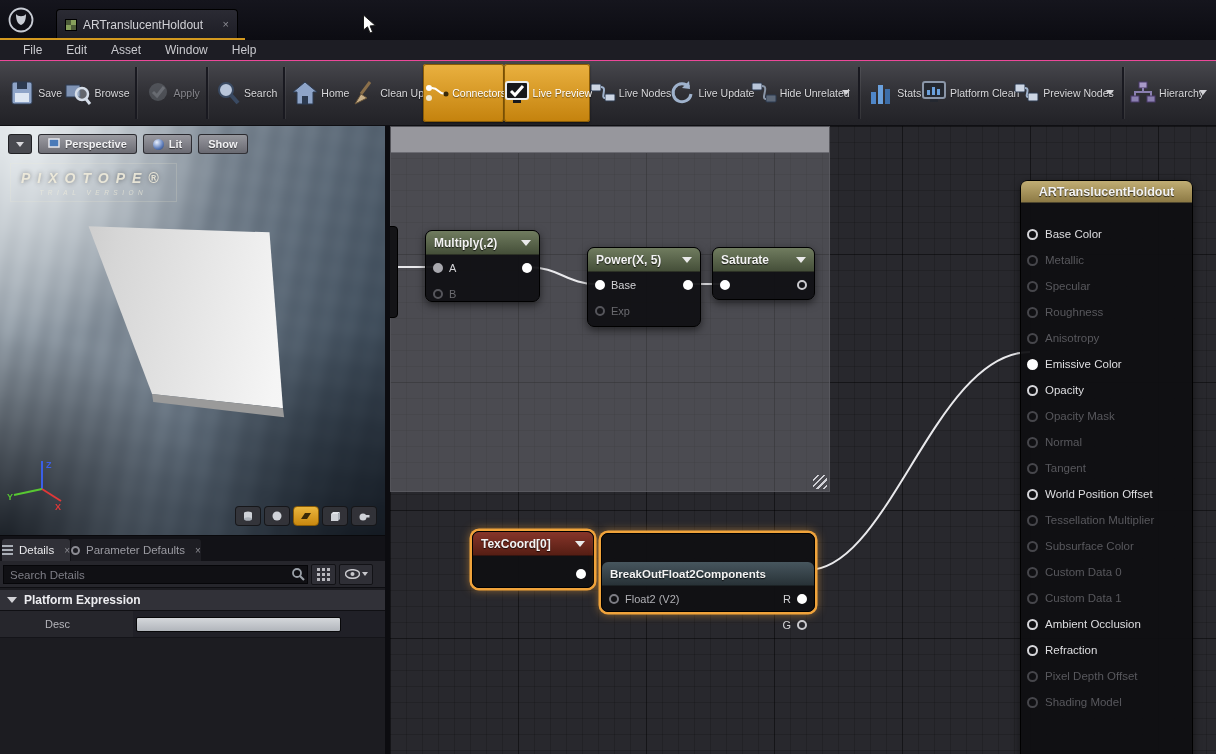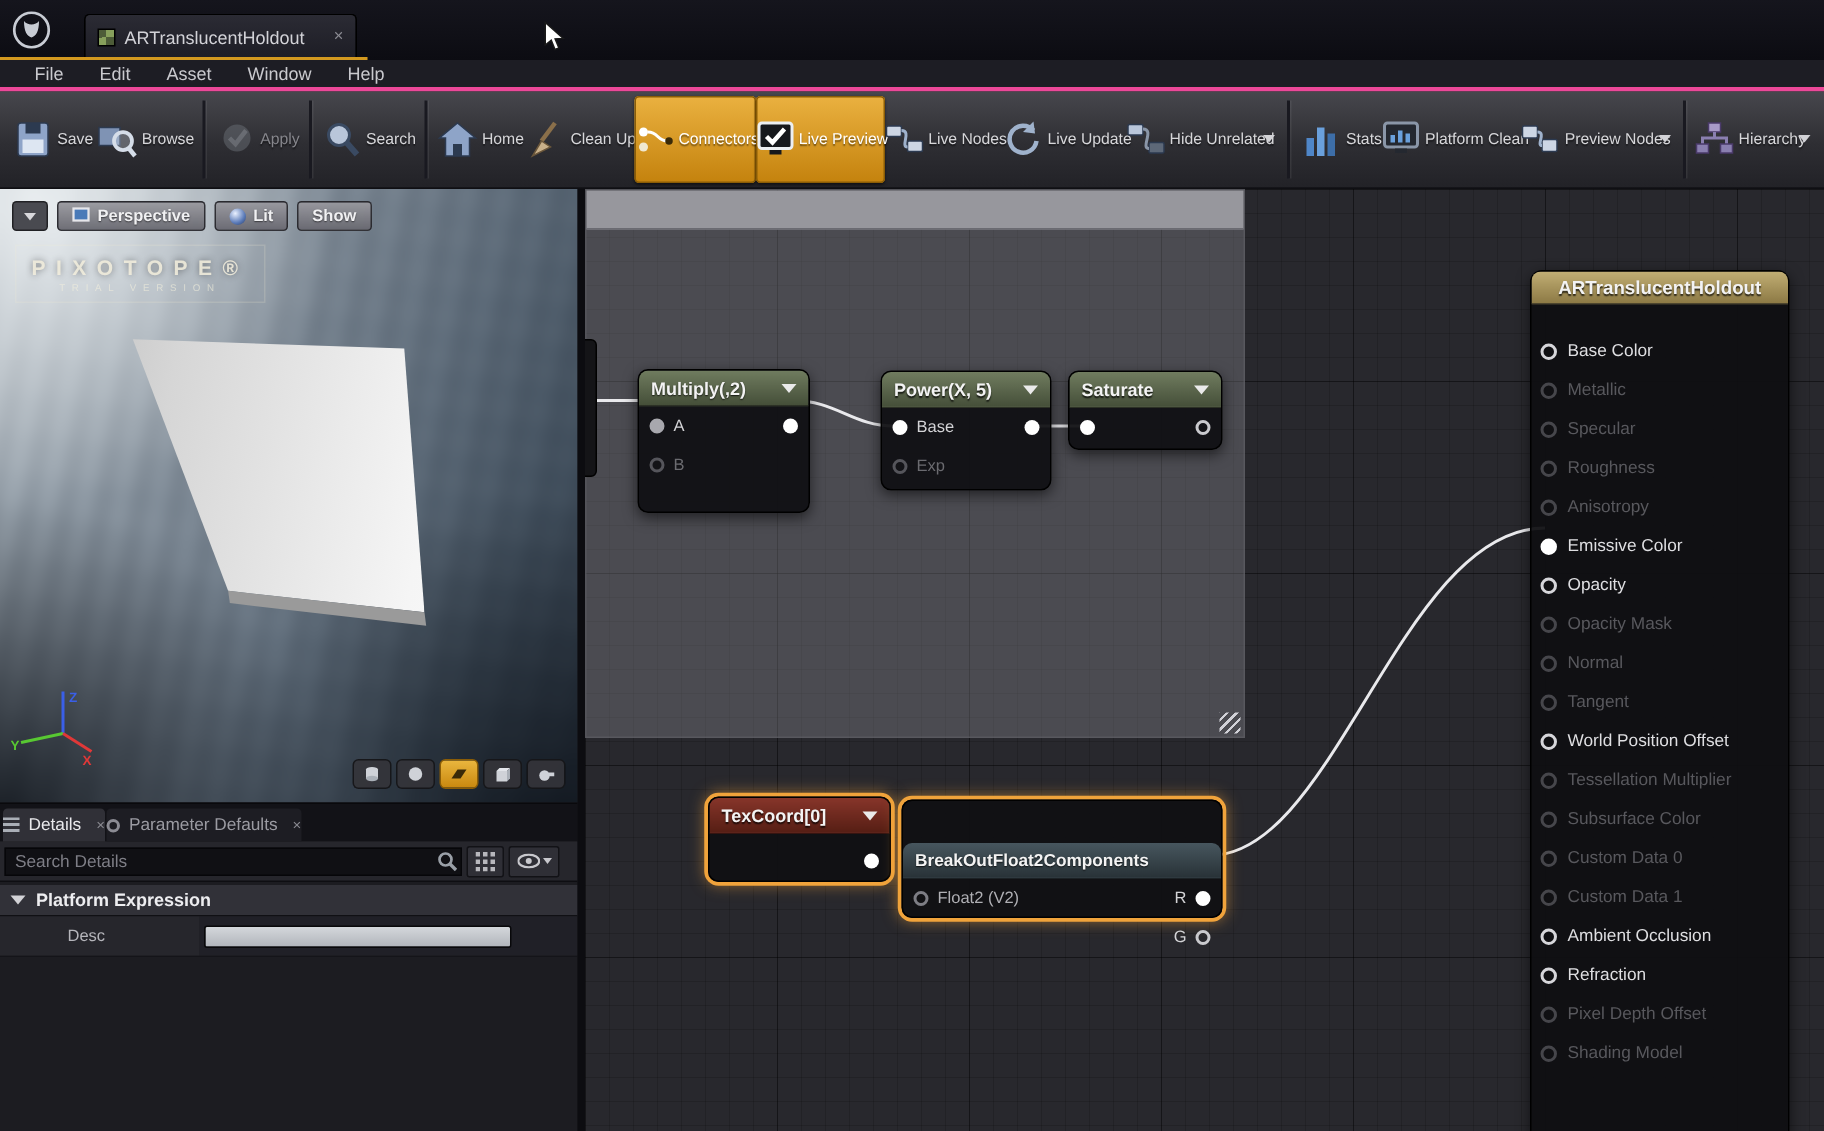--- a/index.html
+++ b/index.html
@@ -12,21 +12,21 @@
   .titlebar { position:absolute; left:0; top:0; width:1216px; height:40px; background:linear-gradient(#15151d,#0c0c12); }
   .logo { position:absolute; left:7px; top:6px; width:28px; height:28px; }
   .doc-tab { position:absolute; left:56px; top:9px; height:30px; width:182px; background:linear-gradient(#2b2b34,#1d1d25); border:1px solid #000; border-bottom:none; border-radius:4px 4px 0 0; display:flex; align-items:center; gap:6px; padding:0 8px; }
   .doc-tab-icon { width:12px; height:12px; border:1px solid #000;
     background:conic-gradient(#87a05c 0 25%, #4d5c38 0 50%, #87a05c 0 75%, #4d5c38 0); }
   .doc-tab-label { font-size:12px; color:#d2d2d7; white-space:nowrap; }
   .doc-tab-close { margin-left:auto; color:#8d8d94; font-size:11px; line-height:1; }
   .tab-underline { position:absolute; left:0; top:38px; width:245px; height:2px; background:#d3991f; }
 
   
-  .menubar { position:absolute; left:0; top:40px; width:1216px; height:21px; background:#1d1d24; border-bottom:3px solid #ec4899; display:flex; align-items:center; padding-left:11px; }
+  .menubar { position:absolute; left:0; top:40px; width:1216px; height:21px; background:#1d1d24; border-bottom:1px solid #ec4899; display:flex; align-items:center; padding-left:11px; }
   .menu-item { font-size:12px; color:#c9c9ce; padding:0 12px; height:100%; display:flex; align-items:center; }
 
   
   .toolbar { position:absolute; left:0; top:61px; width:1216px; height:65px; display:flex; align-items:center; padding:0 6px; background:linear-gradient(#47474d,#2e2e33 55%,#222227); border-bottom:1px solid #0f0f13; }
   .tb-btn { display:flex; flex-direction:row; align-items:center; justify-content:center; gap:1px; height:58px; min-width:46px; padding:3px 7px; position:relative; border-radius:3px; }
   .tb-icon { height:32px; display:flex; align-items:center; justify-content:center; }
   .tb-label { font-size:10.5px; color:#d7d7da; white-space:nowrap; text-shadow:0 1px 1px rgba(0,0,0,.5); }
   .tb-btn.disabled .tb-label { color:#86868c; }
   .tb-btn.disabled .tb-icon { opacity:.5; }
   .tb-btn.active-orange { background:linear-gradient(#eab140,#c4820d); box-shadow:inset 0 0 0 1px #8a5c06, 0 1px 2px rgba(0,0,0,.5); }
@@ -52,21 +52,21 @@
     background:linear-gradient(100deg,#b3b3b3 0%,#d6d6d6 30%,#f5f5f5 70%,#ffffff 100%); }
   .vp-plane-edge { position:absolute; left:0; top:0; width:100%; height:100%;
     clip-path:polygon(39.5% 65.5%, 73.5% 69%, 73.8% 71.2%, 39.8% 67.5%);
     background:#9a9a9a; }
   .vp-toolbar { position:absolute; left:8px; top:8px; display:flex; gap:6px; align-items:center; }
   .vp-drop { width:24px; height:20px; background:rgba(60,60,66,.92); border:1px solid rgba(0,0,0,.55); border-radius:3px; display:flex; align-items:center; justify-content:center; }
   .vp-drop-caret { width:0; height:0; border-left:4px solid transparent; border-right:4px solid transparent; border-top:5px solid #d8d8dc; }
   .vp-pill { height:20px; display:flex; align-items:center; gap:5px; padding:0 9px; border-radius:3px; border:1px solid rgba(25,25,30,.8);
     background:linear-gradient(rgba(152,152,158,.95), rgba(104,104,112,.95)); color:#f1f1f3; font-size:11px; font-weight:bold; text-shadow:0 1px 1px rgba(0,0,0,.55); }
   .lit-sphere { width:11px; height:11px; border-radius:50%; background:radial-gradient(circle at 35% 30%, #eaf1ff, #5a7ab8 60%, #263a62); }
-  .watermark { position:absolute; left:10px; top:37px; padding:6px 10px 5px; border:1px solid rgba(242,236,212,.18); }
+  .watermark { position:absolute; left:10px; top:37px; padding:6px 10px 5px; border:1px solid rgba(242,236,212,.18);font-style:italic; }
   .watermark-brand { font-size:14px; font-weight:bold; letter-spacing:7px; color:rgba(244,240,222,.85); text-shadow:0 0 5px rgba(0,0,0,.45); }
   .watermark-sub { margin-top:3px; text-align:center; font-size:6.5px; letter-spacing:4.5px; color:rgba(244,240,222,.6); }
   .vp-shapes { position:absolute; right:8px; bottom:9px; display:flex; gap:3px; }
   .vp-shape-btn { width:26px; height:20px; border-radius:4px; background:rgba(52,52,58,.92); border:1px solid rgba(0,0,0,.55); display:flex; align-items:center; justify-content:center; }
   .vp-shape-btn.active { background:linear-gradient(#eab63e,#c9880f); border-color:#8a5c06; }
   .axis-gizmo { position:absolute; left:6px; bottom:24px; }
 
   
   .details { position:absolute; left:0; top:535px; width:385px; height:219px; background:#1c1c21; border-top:1px solid #09090c; }
   .d-tabs { height:25px; background:#121217; display:flex; align-items:flex-end; gap:1px; padding:3px 2px 0; }
@@ -467,21 +467,21 @@
 
     <div class="edge-node"></div>
 
     <svg class="wires" width="826" height="628">
       <path d="M -4 141 C 15 141, 28 141, 44 141" stroke="#e9e9ec" stroke-width="2" fill="none"></path>
       <path d="M 138 141 C 168 141, 178 158, 206 158" stroke="#e9e9ec" stroke-width="2" fill="none"></path>
       <path d="M 299 158 C 312 158, 320 158, 331 158" stroke="#e9e9ec" stroke-width="2" fill="none"></path>
       <path d="M 413 444 C 498 452, 543 226, 640 226" stroke="#e9e9ec" stroke-width="2" fill="none"></path>
     </svg>
 
-    <div class="gnode" style="left:35px; top:104px; width:115px; height:96px;margin-top:16px;">
+    <div class="gnode" style="left:35px; top:104px; width:115px; height:72px;">
       <div class="gnode-header hdr-green">
         <span>Multiply(,2)</span>
         <span class="hdr-caret"></span>
       </div>
       <div class="prow">
           <span class="pdot gray-filled"></span>
           <span>A</span>
         </div>
       <div class="prow dim">
           <span class="pdot dim"></span>

